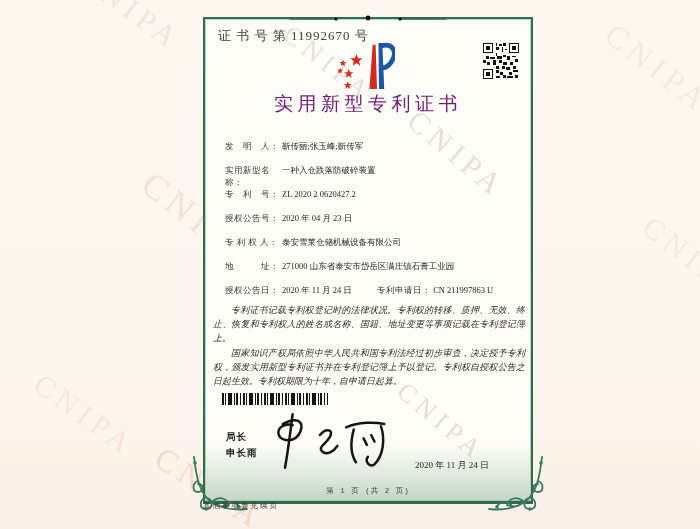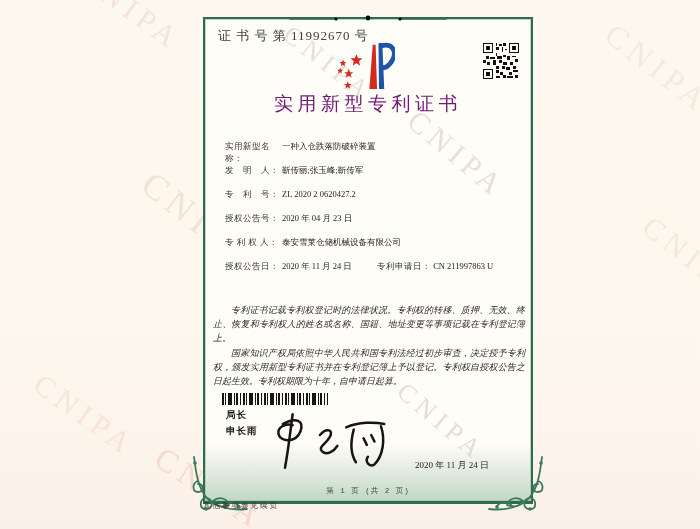--- a/index.html
+++ b/index.html
@@ -26,21 +26,21 @@
   .flabel{display:inline-block;width:57px;color:#333;letter-spacing:.5px;flex:0 0 57px;}
   .fvalue{color:#1d1d1d;}
   .pair2{position:absolute;left:152px;top:0;}
   .paras{position:absolute;left:8px;width:312px;top:284px;font-size:9px;line-height:14.2px;
     color:#2a2a28;font-style:italic;text-align:justify;}
   .paras p{margin:0;text-indent:2em;}
   .barcode{position:absolute;left:17px;top:374px;width:106px;height:12px;
     background-image:
       repeating-linear-gradient(90deg,#151515 0px,#151515 1px,transparent 1px,transparent 3px),
       repeating-linear-gradient(90deg,#151515 0px,#151515 2px,transparent 2px,transparent 7px);}
-  .director{position:absolute;left:21px;top:388px;font-size:9.5px;line-height:16px;
+  .director{position:absolute;left:21px;top:410px;font-size:9.5px;line-height:16px;
     color:#111;font-weight:600;letter-spacing:1px;}
   .sig{position:absolute;left:62px;top:392px;width:132px;height:60px;}
   .grantdate{position:absolute;right:42px;top:440px;font-size:9px;color:#1c1c1c;}
   .pageno{position:absolute;left:0;right:0;top:467px;text-align:center;
     font-size:7.5px;color:#3b4a40;letter-spacing:1px;font-family:Liberation Mono, monospace;}
   .note{position:absolute;left:203px;width:330px;top:501px;text-align:left;
     font-size:7.5px;color:#3a3a36;letter-spacing:2px;}
   .flourish{position:absolute;pointer-events:none;}
   .topOrn{left:50%;top:-14px;transform:translateX(-50%);}
   .blCorner{left:-16px;bottom:-12px;}
@@ -169,38 +169,42 @@
             <rect x="2" y="2" width="3" height="3"></rect>
             <rect x="20" y="2" width="3" height="3"></rect>
             <rect x="2" y="20" width="3" height="3"></rect>
           </g>
       </svg>
 
       <div class="title">实用新型专利证书</div>
 
       <div class="fields">
         <div class="frow">
+          <span class="flabel">发　明　人：</span>
+          <span class="fvalue">靳传丽;张玉峰;靳传军</span>
+        </div>
+        <div class="frow">
           <span class="flabel">实用新型名称：</span>
           <span class="fvalue">一种入仓跌落防破碎装置</span>
         </div>
         <div class="frow">
-          <span class="flabel">发　明　人：</span>
-          <span class="fvalue">靳传丽;张玉峰;靳传军</span>
-        </div>
-        <div class="frow">
           <span class="flabel">专　利　号：</span>
           <span class="fvalue">ZL 2020 2 0620427.2</span>
         </div>
         <div class="frow">
           <span class="flabel">授权公告号：</span>
           <span class="fvalue">2020 年 04 月 23 日</span>
         </div>
         <div class="frow">
           <span class="flabel">专 利 权 人：</span>
           <span class="fvalue">泰安雪莱仓储机械设备有限公司</span>
+        </div>
+        <div class="frow">
+          <span class="flabel">地　　　址：</span>
+          <span class="fvalue">271000 山东省泰安市岱岳区满庄镇石膏工业园</span>
         </div>
         <div class="frow">
           <span class="flabel">授权公告日：</span>
           <span class="fvalue">2020 年 11 月 24 日</span>
           <span class="pair2">
             <span class="flabel" style="width:auto;flex:none;">专利申请日：</span>
             <span class="fvalue">CN 211997863 U</span>
           </span>
         </div>
       </div>

